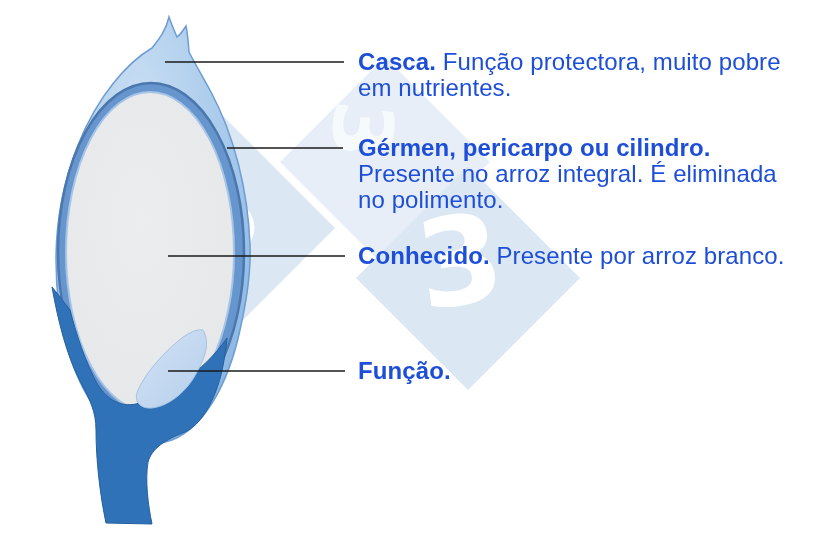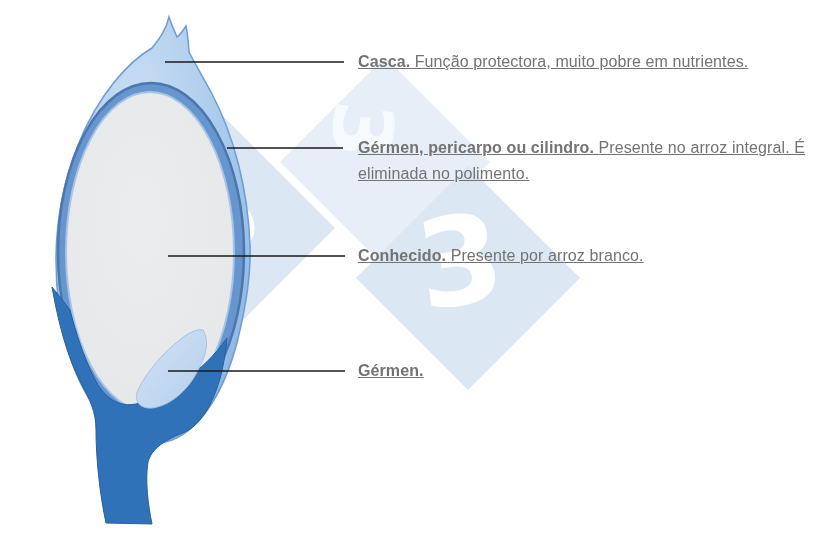--- a/index.html
+++ b/index.html
@@ -13,25 +13,24 @@
   }
   .diagram-svg {
     position: absolute;
     left: 0; top: 0;
     width: 820px; height: 546px;
   }
   .label {
     position: absolute;
     left: 358px;
     width: 450px;
-    font-size: 16px;
+    font-size: 24px;
     line-height: 26px;
-    color: #737373;
+    color: #1d4ed8;
     letter-spacing: 0.1px;
-    text-decoration: underline;
   }
   .label .term { font-weight: 700; }
   .label-1 { top: 49px; }
   .label-2 { top: 135px; }
   .label-3 { top: 243px; }
   .label-4 { top: 358px; }
   .wm-glyph {
     font-family: "DejaVu Sans", sans-serif;
     font-weight: bold;
   }
@@ -128,17 +127,17 @@
     <span class="term">Gérmen, pericarpo ou cilindro.</span>
     <span class="desc">Presente no arroz integral. É eliminada no polimento.</span>
   </div>
 
   <div class="label label-3">
     <span class="term">Conhecido.</span>
     <span class="desc">Presente por arroz branco.</span>
   </div>
 
   <div class="label label-4">
-    <span class="term">Gérmen.</span>
+    <span class="term">Função.</span>
     <span class="desc"></span>
   </div>
 
 </div>
 
 </body></html>

